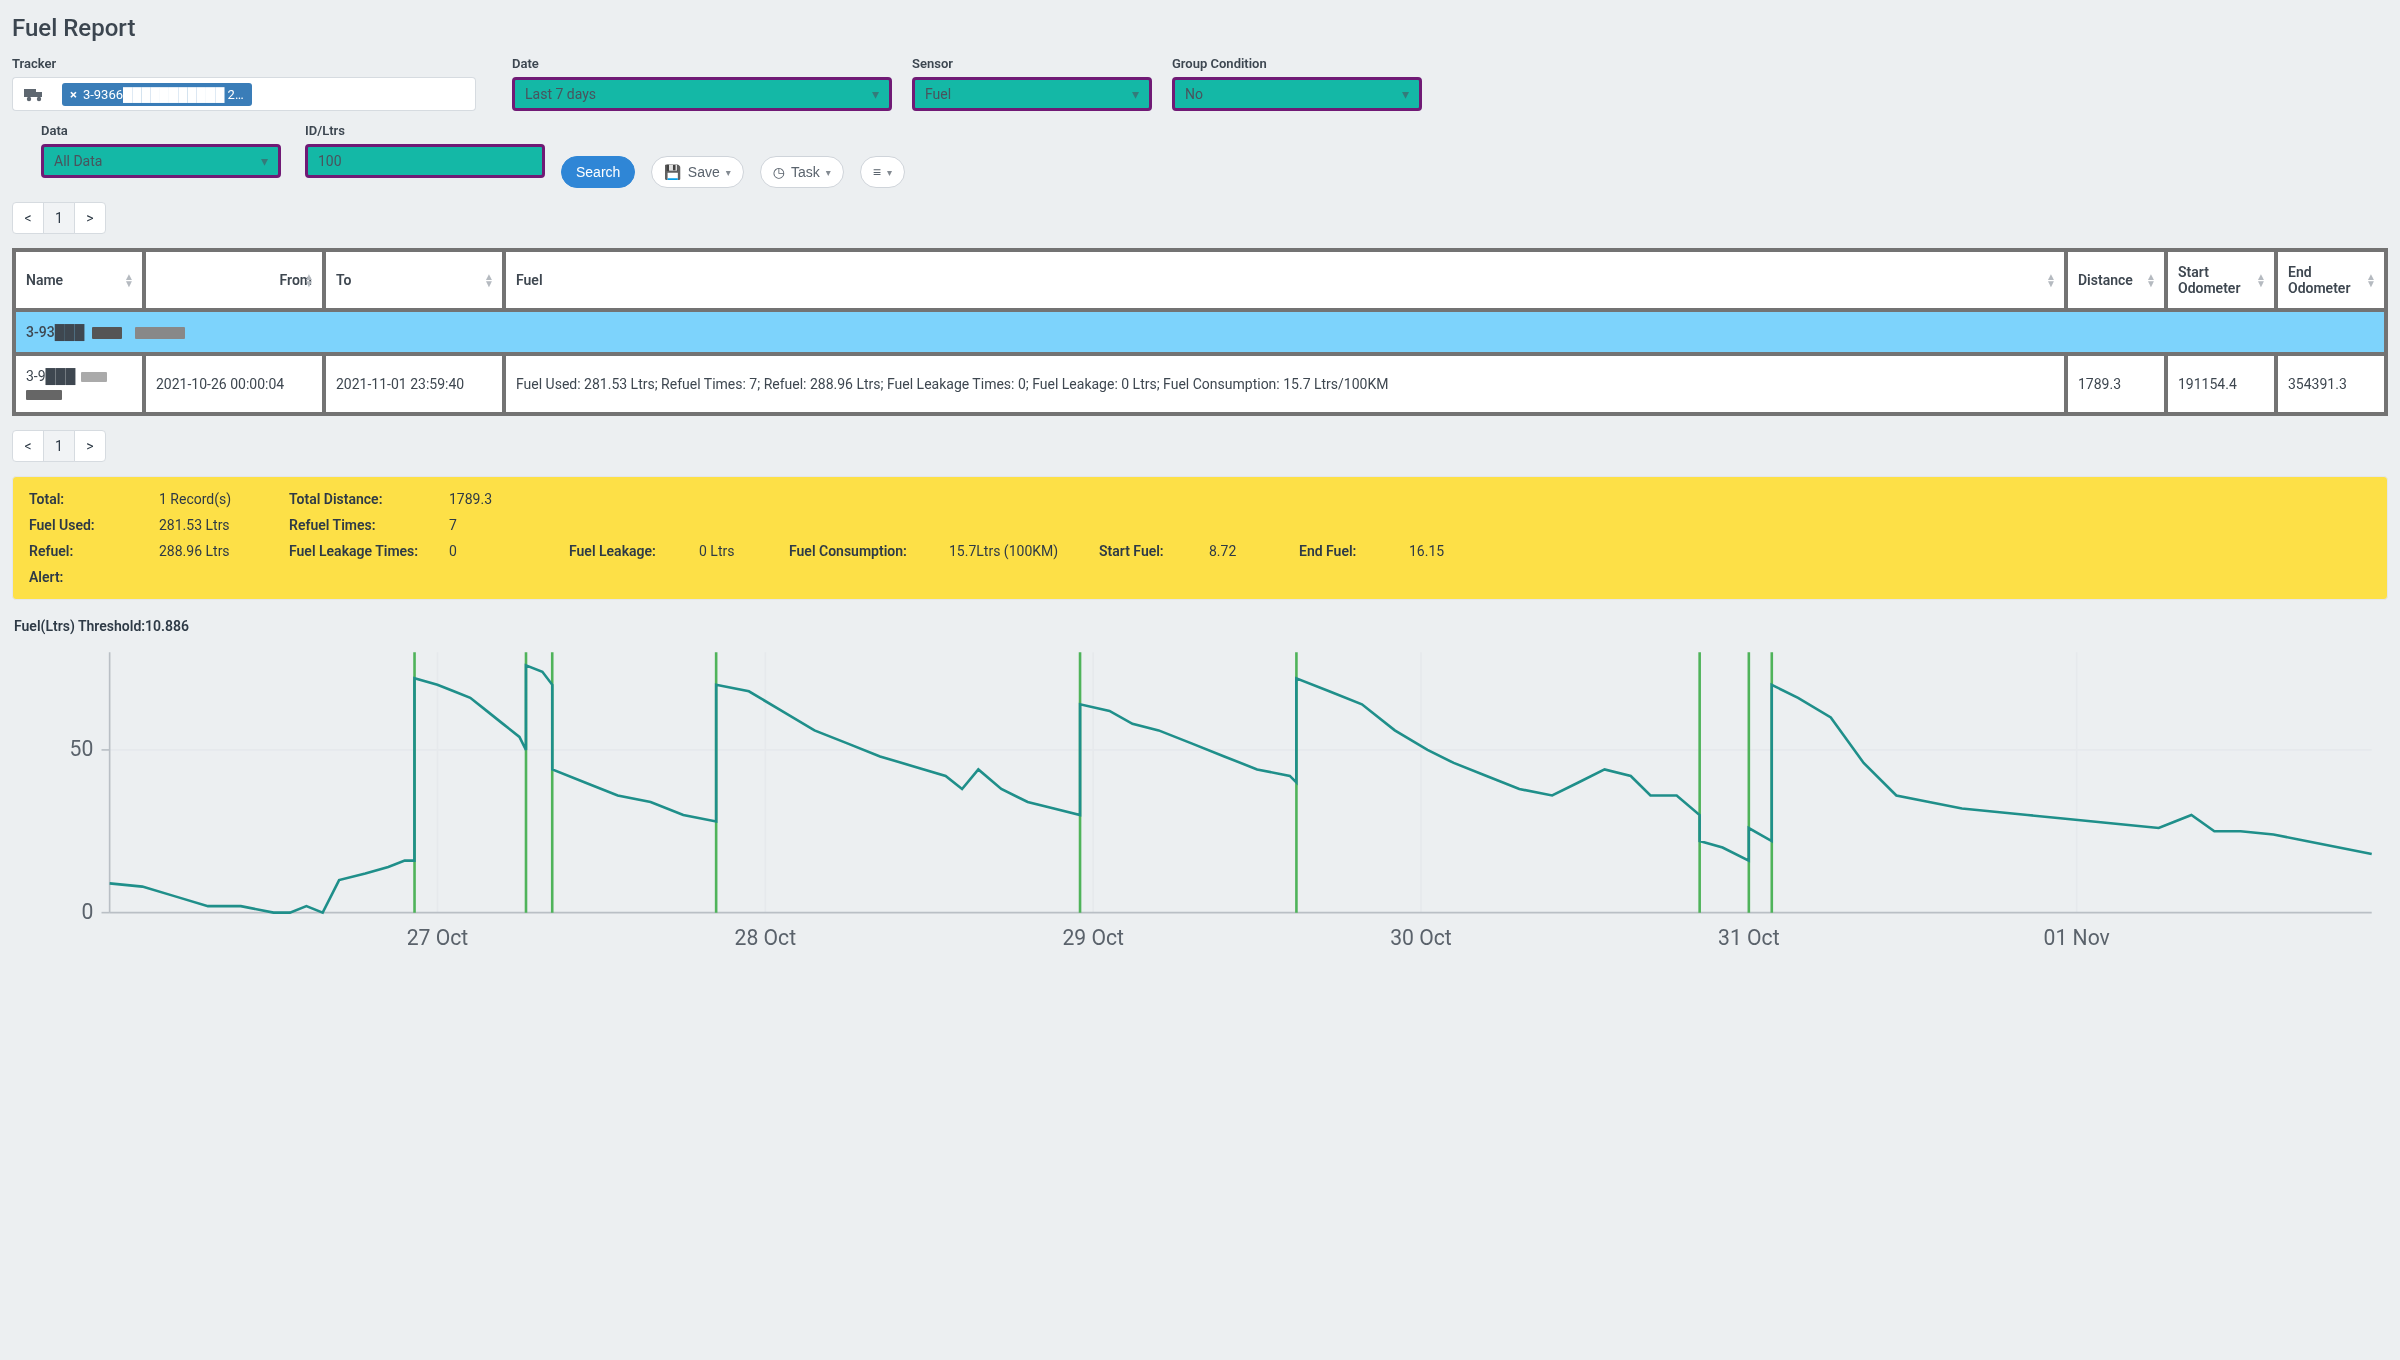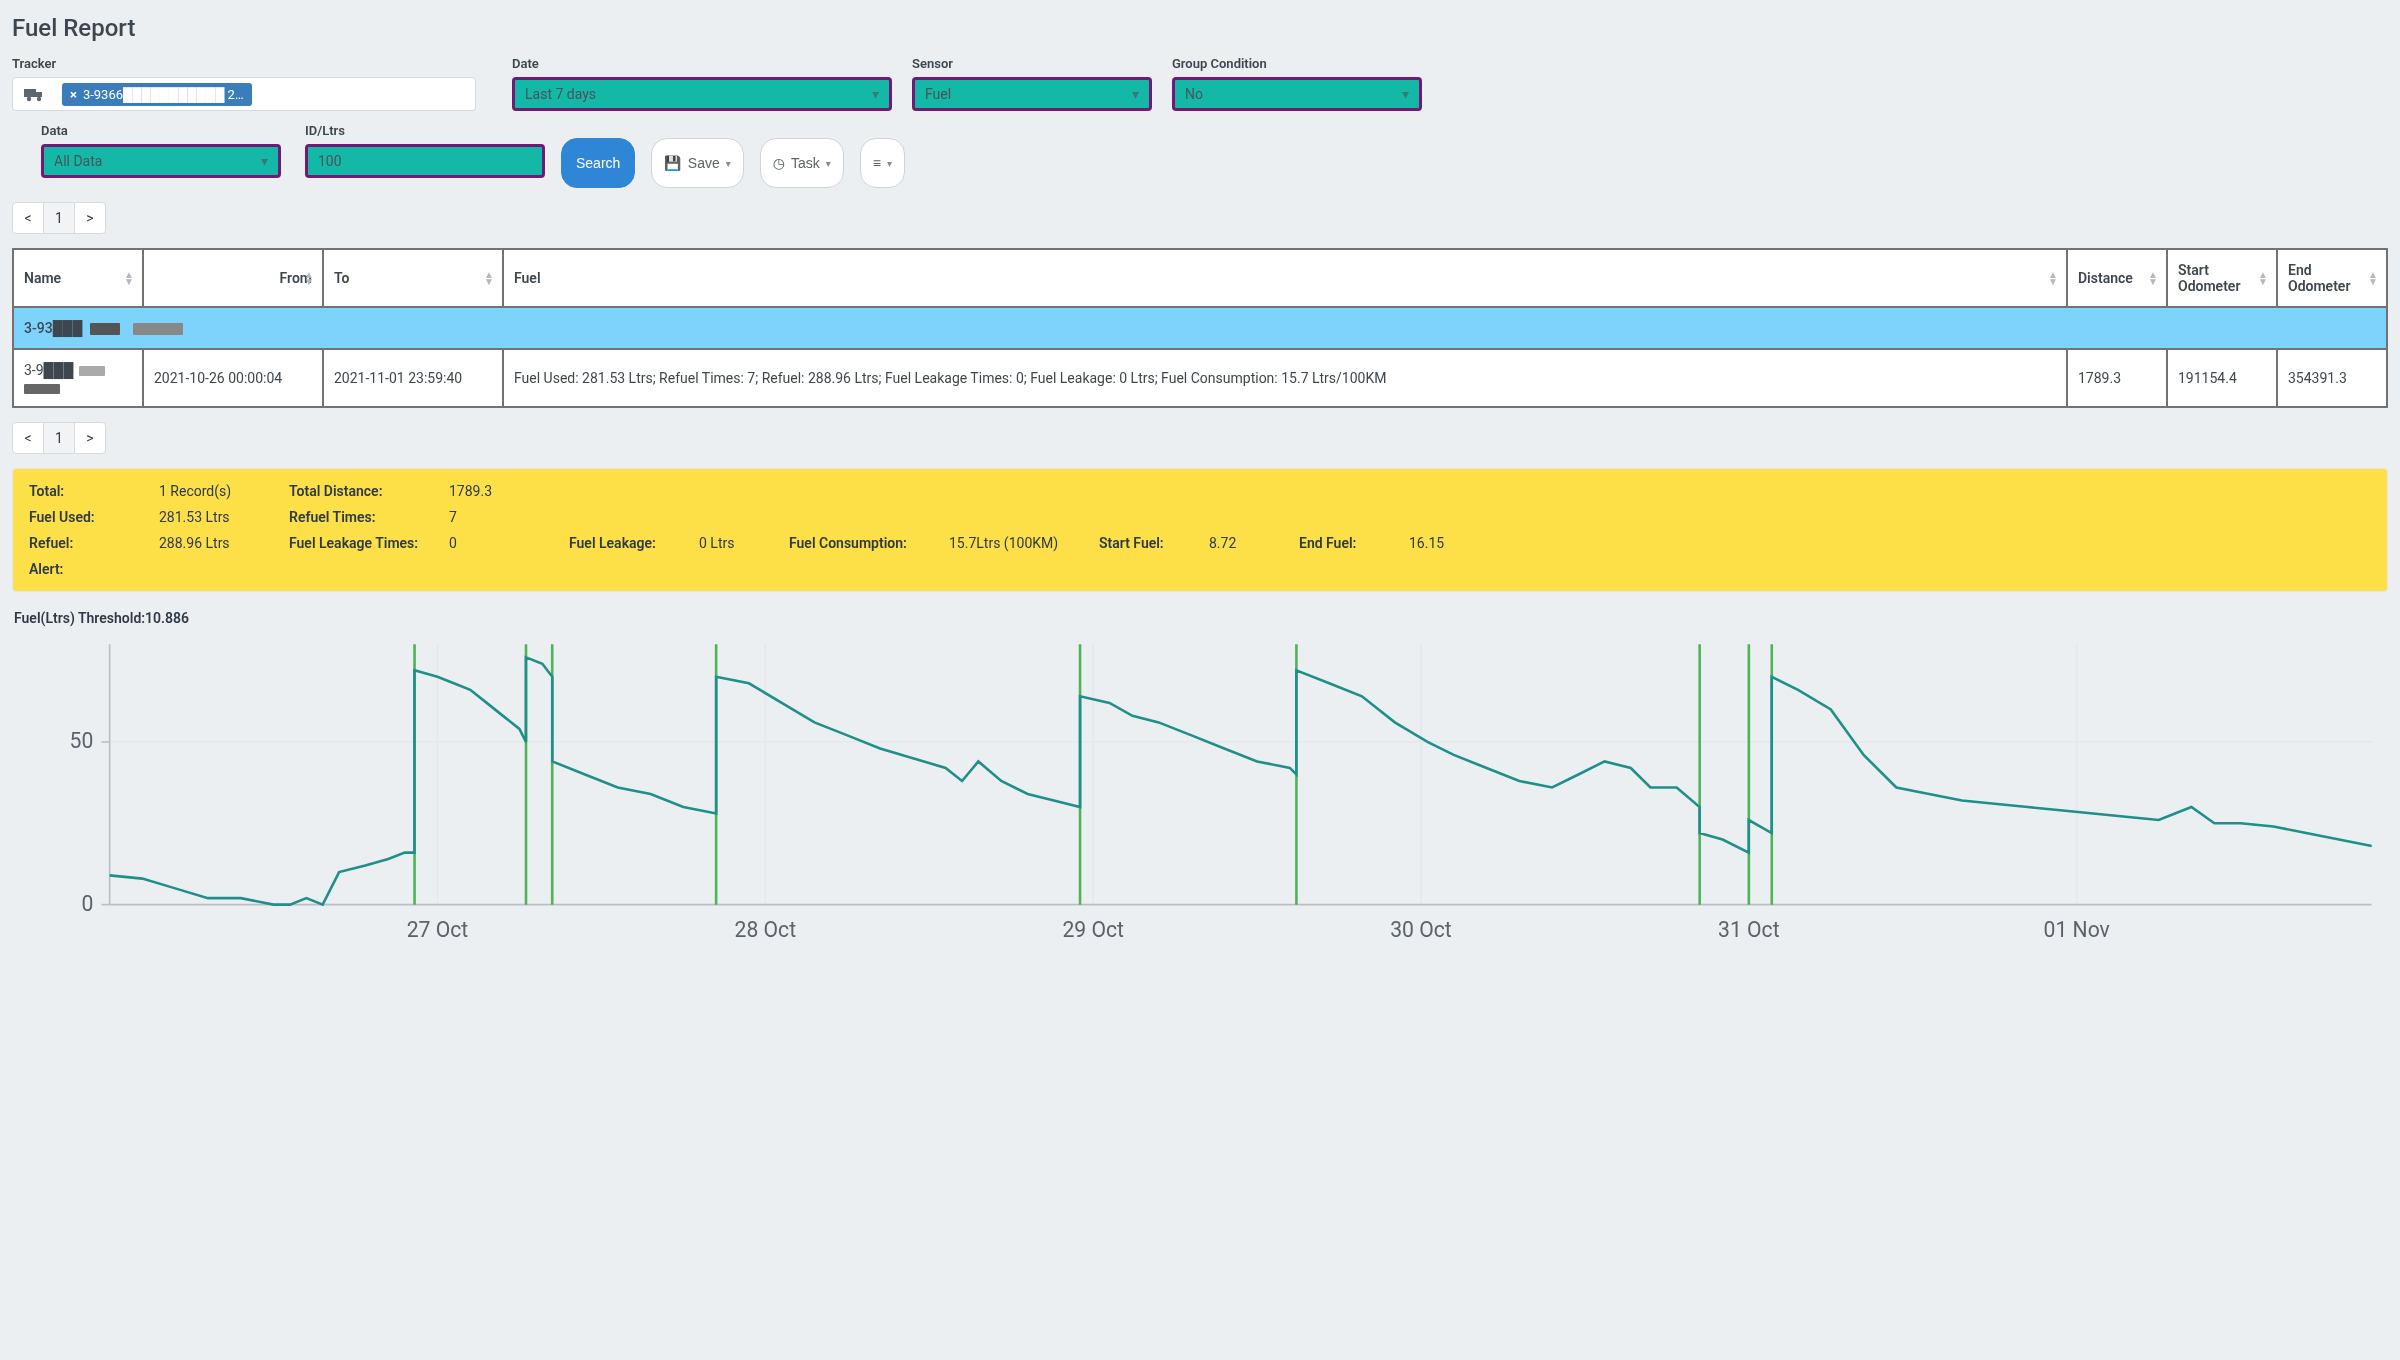--- a/index.html
+++ b/index.html
@@ -46,21 +46,21 @@
   background:#fff; border:1px solid #d6dbe0; border-left:none; border-radius:0 4px 4px 0;
   height:34px; display:flex; align-items:center; padding:4px 6px; gap:6px;
 }
 .tag {
   background:#3a7db8; color:#fff; border-radius:3px;
   padding:4px 8px; font-size:13px; display:flex; align-items:center; gap:6px;
 }
 .tag .x { font-weight:bold; cursor:pointer; }
 .row2 { display:flex; align-items:flex-end; gap:16px; margin-top:2px;margin-left:29px; }
 .btn {
-  height:50px; border-radius:16px; border:1px solid #cfd4da; background:#fff;
+  height:32px; border-radius:16px; border:1px solid #cfd4da; background:#fff;
   padding:0 14px; font-size:14px; color:#5a636d; cursor:pointer;
   display:inline-flex; align-items:center; gap:6px;
 }
 .btn-primary { background:#2f86d6; border-color:#2f86d6; color:#fff; }
 .btn.small-pad { padding: 0 12px; }
 .caret-sm { font-size:10px; opacity:.75; }
 
 .pager { display:flex; margin:14px 0; }
 .pager .pg-btn {
   border:1px solid #d6dbe0; background:#fff; height:32px; min-width:32px;
@@ -69,21 +69,21 @@
 }
 .pager .pg-btn:first-child { border-radius:4px 0 0 4px; margin-left:0; }
 .pager .pg-btn:last-child { border-radius:0 4px 4px 0; }
 .pager .pg-btn.active { background:#f1f3f5; }
 
 table.report {
   width:100%; border-collapse:collapse; background:#fff;
   border:1px solid #e1e5e9;
 }
 table.report th, table.report td {
-  border:2px solid #737373; padding:12px 10px; text-align:left; font-size:14px;
+  border:4px solid #737373; padding:12px 10px; text-align:left; font-size:14px;
   color:#3e4750; vertical-align:middle;
 }
 table.report th { font-weight:600; position:relative; }
 .sort-icons {
   position:absolute; right:8px; top:50%; transform:translateY(-50%);
   display:flex; flex-direction:column; line-height:7px; font-size:10px; color:#b5bac0;
 }
 .group-row td { background:#7dd3fc; font-weight:500; padding:10px; }
 .redact { display:inline-block; background:#555; height:12px; border-radius:1px; vertical-align:middle; }
 

